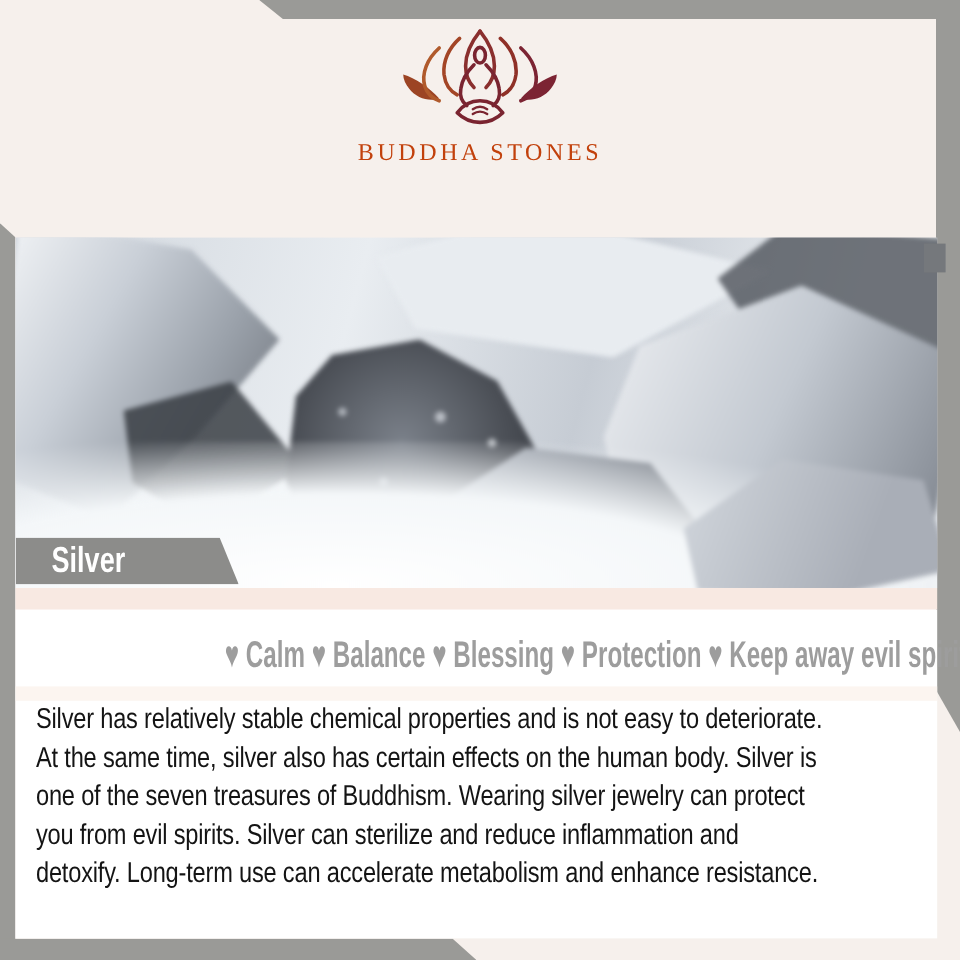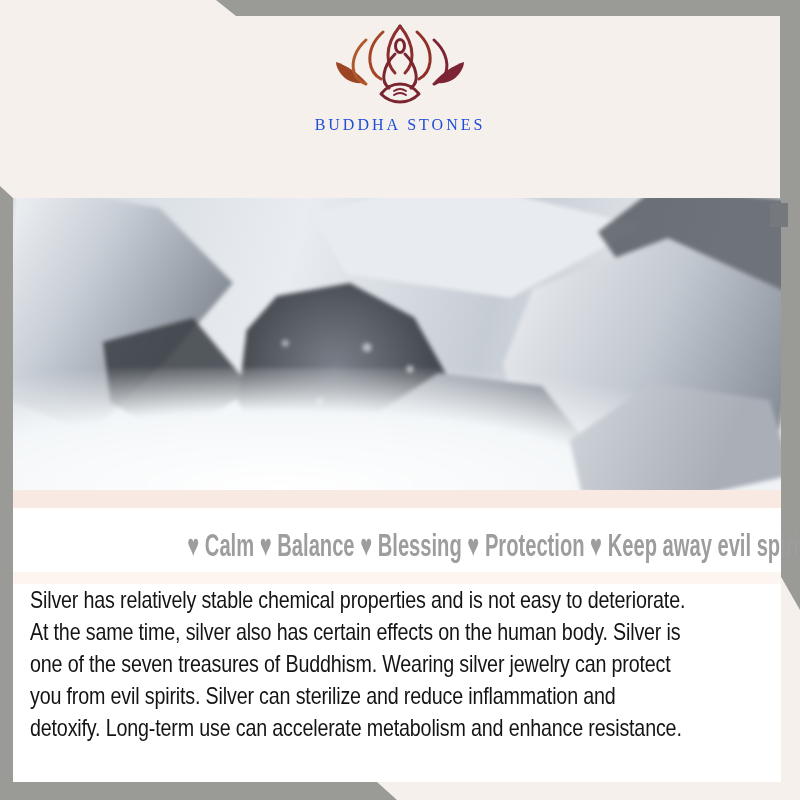--- a/index.html
+++ b/index.html
@@ -14,22 +14,22 @@
   .frame-top    { left:0;   top:0;     width:800px; height:16px;  clip-path:polygon(216px 0, 800px 0, 800px 16px, 236px 16px); }
   .frame-right  { left:780px; top:0;   width:20px;  height:610px; clip-path:polygon(0 0, 20px 0, 20px 610px, 0 575px); }
   .frame-left   { left:0;   top:186px; width:13px;  height:614px; clip-path:polygon(0 0, 13px 12px, 13px 614px, 0 614px); }
   .frame-bottom { left:0;   top:782px; width:400px; height:18px;  clip-path:polygon(0 0, 377px 0, 397px 18px, 0 18px); }
   .photo-notch  { position:absolute; left:770px; top:203px; width:18px; height:24px; background:#75787c; }
 
   
   .logo-wrap { position:absolute; left:0; top:22px; width:100%; text-align:center; }
   .brand-name {
     position:absolute; left:0; top:116px; width:100%; text-align:center;
-    font-family:"Liberation Serif", serif; font-size:16px; letter-spacing:3px;
-    color:#1d4ed8;
+    font-family:"Liberation Serif", serif; font-size:20px; letter-spacing:3px;
+    color:#c2410c;
   }
 
   
   .title-band {
     position:absolute; left:163px; top:138px; width:477px; height:59px;
     background:var(--band,#fbf8f5); display:flex; align-items:center; justify-content:center;
   }
   .title-band .title {
     font-size:38px; font-weight:700; color:var(--title-ink,#4c4d4f);
     white-space:nowrap; display:inline-block; transform:scaleX(.76); letter-spacing:0;
@@ -142,20 +142,23 @@
       <div class="chunk c2"></div>
       <div class="chunk c4"></div>
       <div class="chunk c3"></div>
       <div class="chunk c7"></div>
       <div class="chunk c9"></div>
       <div class="chunk c8"></div>
     </div>
   </div>
   <div class="photo-notch"></div>
 
+  <div class="badge">
+    <div class="badge-label">Silver</div>
+  </div>
 
   <div class="pink-strip"></div>
   <div class="content-panel">
     <div class="hearts-line">
       <span>♥ Calm ♥ Balance ♥ Blessing ♥ Protection ♥ Keep away evil spirits ♥</span>
     </div>
     <div class="pink-strip2"></div>
     <div class="description">
       <div>Silver has relatively stable chemical properties and is not easy to deteriorate.</div>
       <div>At the same time, silver also has certain effects on the human body. Silver is</div>

